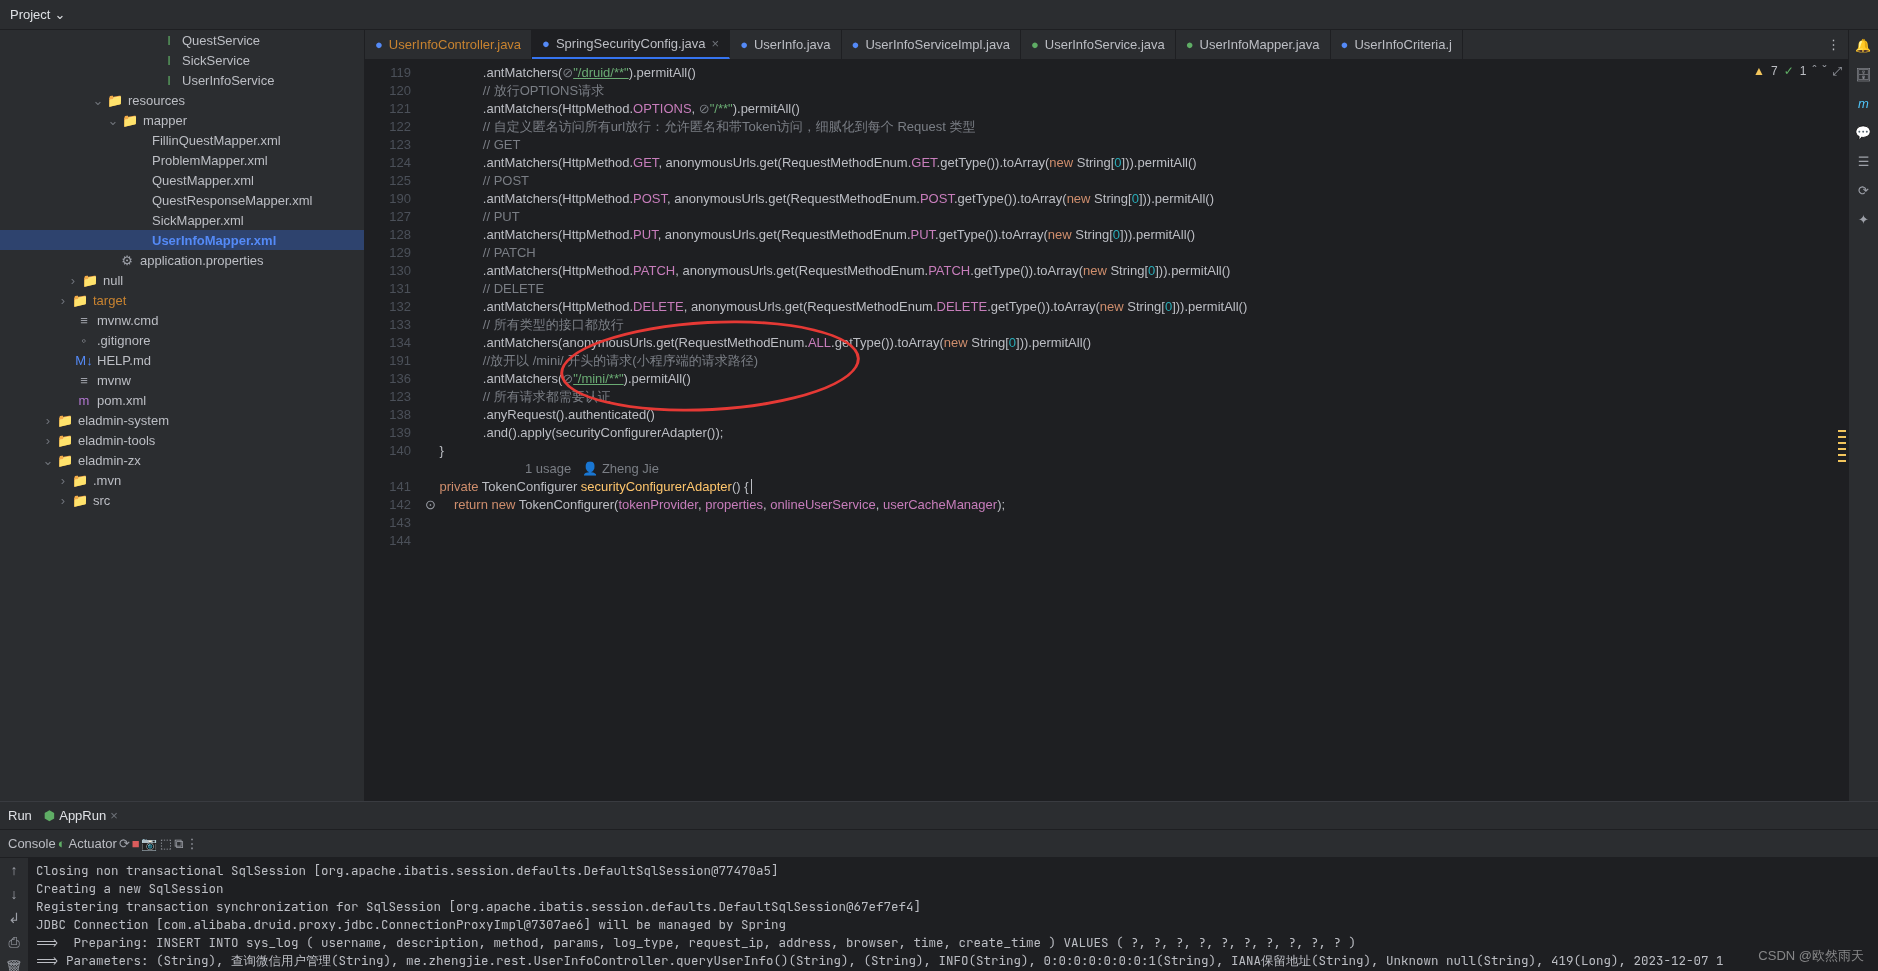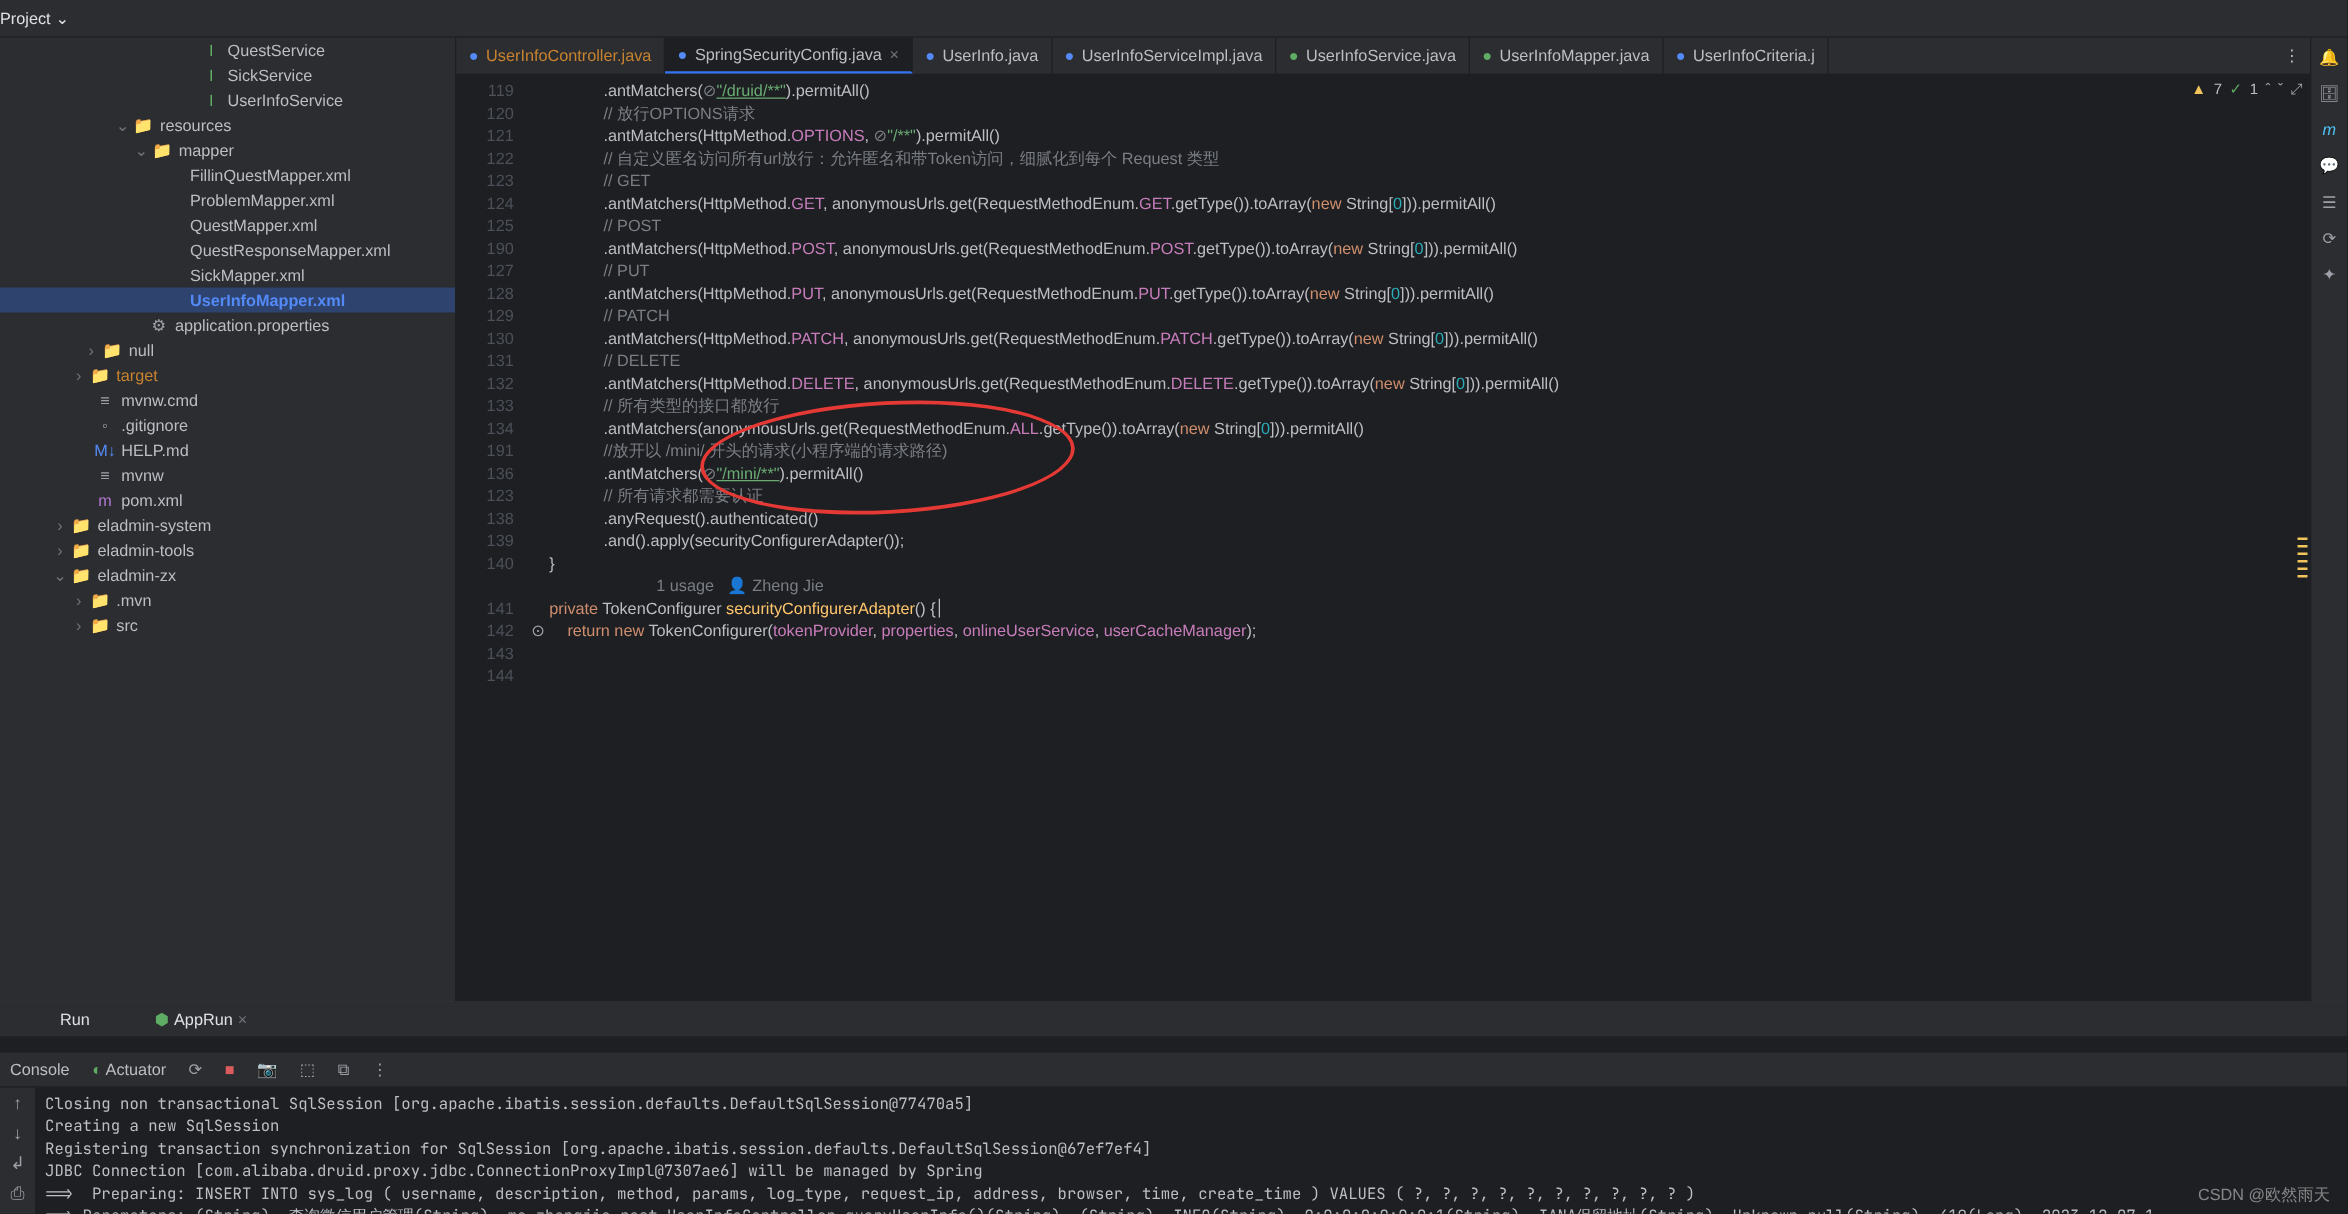--- a/index.html
+++ b/index.html
@@ -1,17 +1,17 @@
 <!DOCTYPE html>
 <html><head>
 <meta charset="utf-8">
 <style>
 * { margin:0; padding:0; box-sizing:border-box; font-family:'Segoe UI',Arial,sans-serif; }
 body { background:#1e1f22; color:#bcbec4; font-size:13px; overflow:hidden; width:1878px; height:971px; position:relative; }
-.top-bar { height:30px; background:#2b2d30; display:flex; align-items:center; padding:0 0; border-bottom:1px solid #1e1f22; }
+.top-bar { height:30px; background:#2b2d30; display:flex; align-items:center; padding:0 10px; border-bottom:1px solid #1e1f22; }
 .project-btn { color:#dfe1e5; cursor:pointer; display:flex; align-items:center; gap:4px; }
 .main { display:flex; height:calc(100% - 200px); }
 .sidebar { width:365px; background:#2b2d30; overflow:auto; border-right:1px solid #1e1f22; }
 .tree-item { display:flex; align-items:center; padding:2px 0; cursor:pointer; height:20px; }
 .tree-item.selected { background:#2e436e; }
 .chev { width:16px; display:inline-flex; justify-content:center; color:#6f737a; }
 .icon { width:18px; display:inline-flex; justify-content:center; margin-right:4px; }
 .icon.green { color:#5fad65; }
 .icon.orange { color:#c88330; }
 .icon.purple { color:#b277d1; }
@@ -41,22 +41,22 @@
 .code .y { color:#ffc66d; } 
 .code .u { text-decoration:underline; }
 .annot-ellipse { position:absolute; border:3px solid #e53935; border-radius:50%; pointer-events:none; }
 .status-bar { position:absolute; top:4px; right:6px; display:flex; gap:6px; align-items:center; font-size:12px; z-index:5; }
 .warn-icon { color:#f2c55c; }
 .check-icon { color:#5fad65; }
 .right-rail { width:30px; background:#2b2d30; display:flex; flex-direction:column; align-items:center; gap:14px; padding-top:8px; border-left:1px solid #1e1f22; }
 .right-rail .ri { color:#9da0a8; cursor:pointer; }
 .bottom-panel { height:200px; background:#1e1f22; display:flex; flex-direction:column; border-top:1px solid #393b40; }
 .run-tabs { height:28px; background:#2b2d30; display:flex; align-items:center; padding:0 8px; gap:12px; border-bottom:1px solid #1e1f22; }
-.run-tab { color:#dfe1e5; cursor:pointer; display:flex; gap:4px; align-items:center;margin-left:40px; }
-.console-tabs { height:28px; background:#2b2d30; display:flex; align-items:center; padding:0 8px; gap:18px; border-bottom:1px solid #1e1f22;margin-top:12px; }
+.run-tab { color:#dfe1e5; cursor:pointer; display:flex; gap:4px; align-items:center; }
+.console-tabs { height:28px; background:#2b2d30; display:flex; align-items:center; padding:0 8px; gap:2px; border-bottom:1px solid #1e1f22; }
 .ctab { color:#bcbec4; cursor:pointer; }
 .cbtn { color:#9da0a8; cursor:pointer; }
 .console-body { flex:1; display:flex; overflow:hidden; }
 .console-gutter { width:28px; background:#2b2d30; display:flex; flex-direction:column; align-items:center; gap:8px; padding-top:4px; }
 .console-gutter .g { color:#9da0a8; cursor:pointer; font-size:14px; }
 .console-out { flex:1; padding:4px 8px; white-space:pre; font-family:'JetBrains Mono','Consolas',monospace; font-size:12.5px; line-height:18px; color:#bcbec4; overflow:hidden; }
 .watermark { position:absolute; bottom:6px; right:14px; color:#dadada; font-size:13px; opacity:.55; z-index:20; }
 .minimap { position:absolute; right:0; top:0; width:12px; height:100%; }
 .mm-mark { position:absolute; right:2px; width:8px; height:2px; background:#f2c55c; }
 </style>

